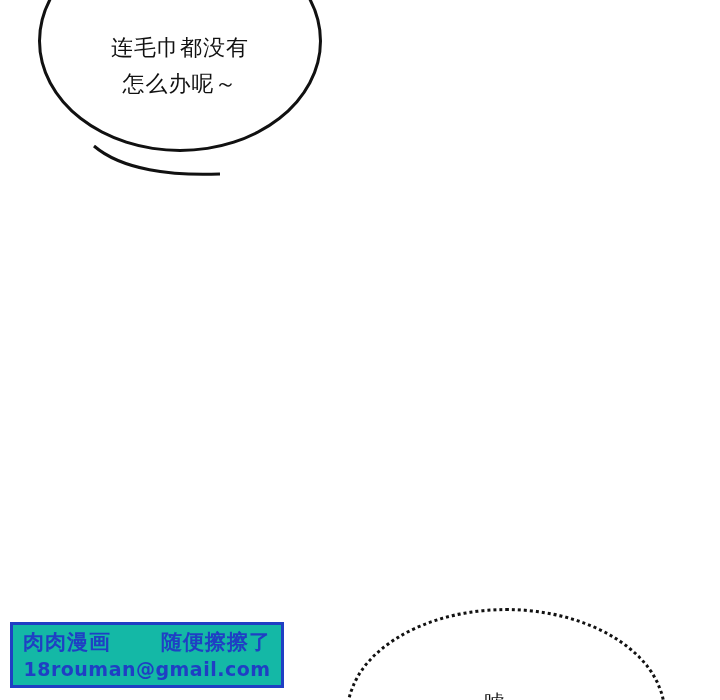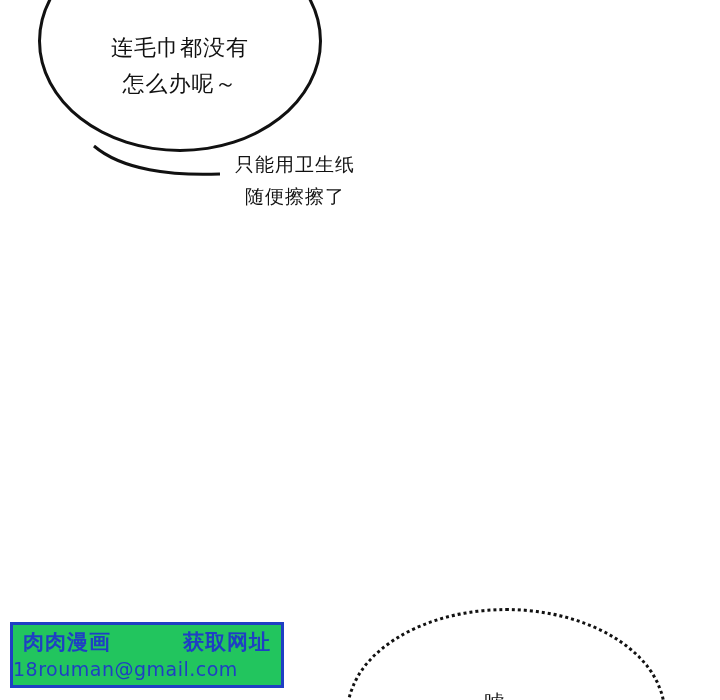--- a/index.html
+++ b/index.html
@@ -92,21 +92,21 @@
   }
 
   
   .watermark {
     position: absolute;
     left: 10px;
     top: 622px;
     width: 274px;
     height: 66px;
     border: 3px solid #1f3fc4;
-    background: #22c55e;
+    background: #14b8a6;
     box-sizing: border-box;
   }
   .watermark-row1 {
     display: flex;
     align-items: center;
     justify-content: space-between;
     padding: 3px 10px 0 10px;
   }
   .wm-brand {
     font-size: 21px;
@@ -114,50 +114,48 @@
     color: #1f3fc4;
     letter-spacing: 1px;
   }
   .wm-action {
     font-size: 21px;
     font-weight: bold;
     color: #1f3fc4;
     letter-spacing: 1px;
   }
   .watermark-row2 {
-    text-align: left;
+    text-align: center;
     font-size: 19px;
-    font-weight: normal;
+    font-weight: bold;
     color: #1f3fc4;
     letter-spacing: 0.5px;
     padding-top: 2px;
   }
 </style>
 </head>
 <body>
 
 <div id="page">
 
   <div class="balloon-top"></div>
   <svg class="balloon-tail" viewBox="0 0 130 40" xmlns="http://www.w3.org/2000/svg">
     <path d="M2 6 C 30 30, 80 36, 128 34" fill="none" stroke="#111111" stroke-width="3"></path>
   </svg>
   <div class="balloon-top-text">连毛巾都没有
 怎么办呢～</div>
 
-  <div class="caption-1">只能用卫生纸
-随便擦擦了</div>
 
   <div class="balloon-bottom"></div>
   <div class="balloon-bottom-text">
     <div>嘘...</div>
     
   </div>
 
   <div class="watermark">
     <div class="watermark-row1">
       <span class="wm-brand">肉肉漫画</span>
-      <span class="wm-action">获取网址</span>
+      <span class="wm-action">随便擦擦了</span>
     </div>
     <div class="watermark-row2">18rouman@gmail.com</div>
   </div>
 
 </div>
 
 </body></html>

